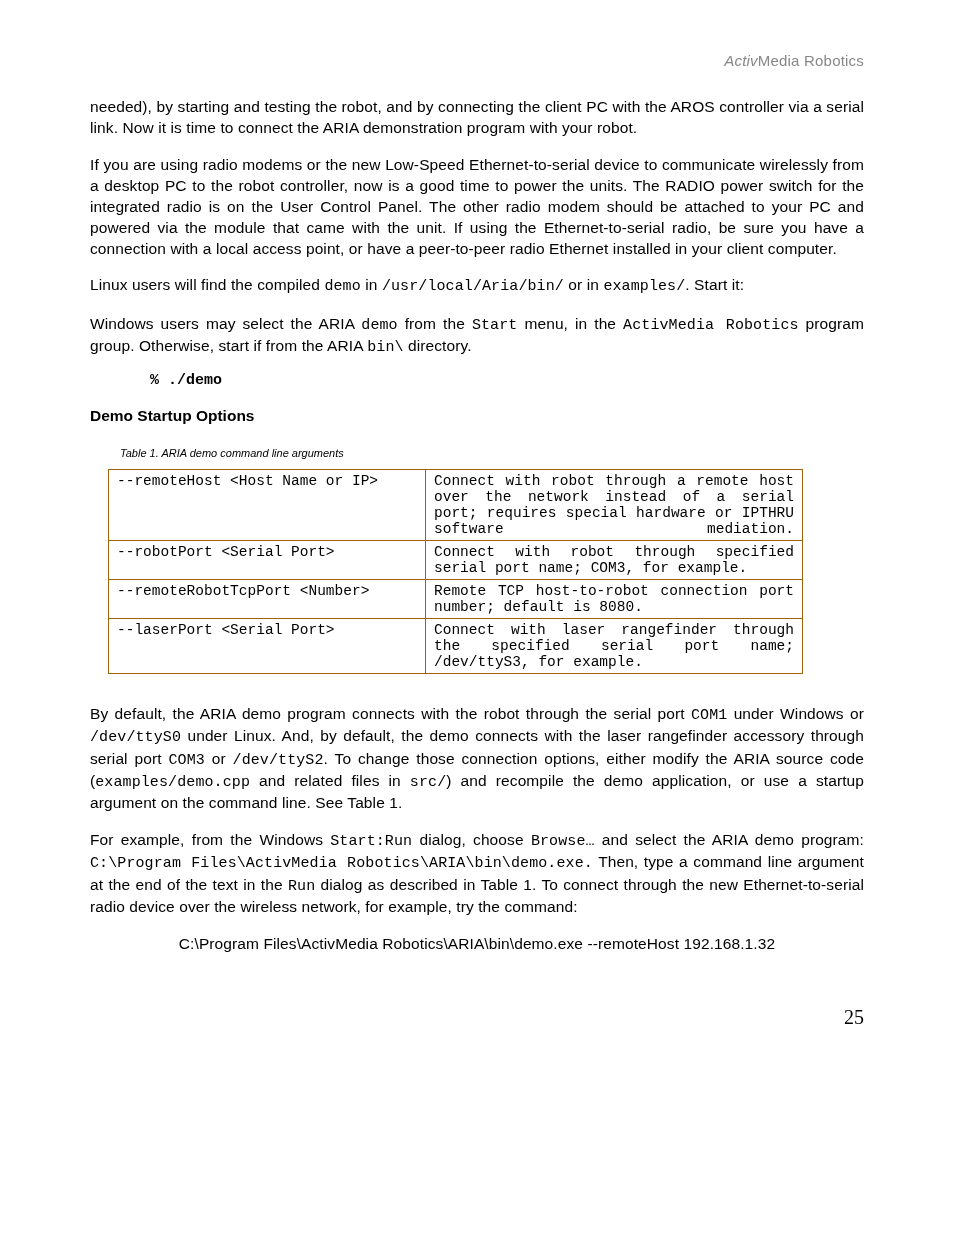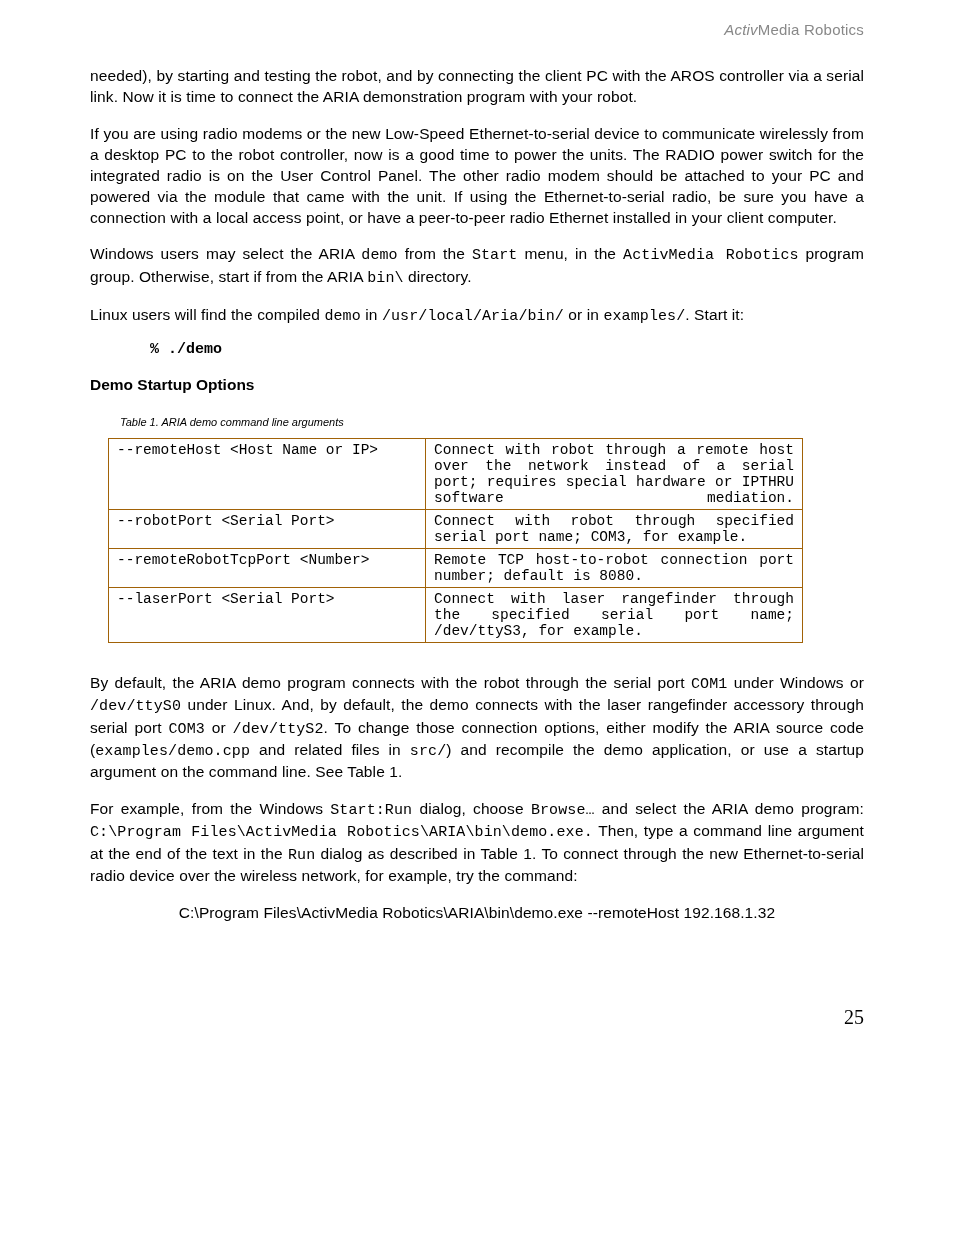--- a/index.html
+++ b/index.html
@@ -6,21 +6,21 @@
     margin: 0;
     padding: 0;
     background: #fff;
     font-family: "Century Gothic", "Avant Garde", Futura, sans-serif;
     color: #000;
   }
   .page {
     width: 954px;
     height: 1047px;
     box-sizing: border-box;
-    padding: 21px 90px 40px 90px;
+    padding: 52px 90px 40px 90px;
     position: relative;
   }
   .header {
     text-align: right;
     color: #888;
     font-style: italic;
     font-size: 15px;
     margin-bottom: 28px;
     letter-spacing: 0.2px;
   }
@@ -86,25 +86,25 @@
 
   <div class="header">
     <span class="activ">Activ</span><span class="rest">Media Robotics</span>
   </div>
 
   <p class="body">needed), by starting and testing the robot, and by connecting the client PC with the AROS controller via a serial link.  Now it is time to connect the ARIA demonstration program with your robot.</p>
 
   <p class="body">If you are using radio modems or the new Low-Speed Ethernet-to-serial device to communicate wirelessly from a desktop PC to the robot controller, now is a good time to power the units.  The RADIO power switch for the integrated radio is on the User Control Panel.  The other radio modem should be attached to your PC and powered via the module that came with the unit.  If using the Ethernet-to-serial radio, be sure you have a connection with a local access point, or have a peer-to-peer radio Ethernet installed in your client computer.</p>
 
   <p class="body">
-    <span>Windows users may select the ARIA </span><span class="mono">demo</span><span> from the </span><span class="mono">Start</span><span> menu, in the </span><span class="mono">ActivMedia Robotics</span><span> program group.  Otherwise, start if from the ARIA </span><span class="mono">bin\</span><span> directory.</span>
+    <span>Linux users will find the compiled </span><span class="mono">demo</span><span> in </span><span class="mono">/usr/local/Aria/bin/</span><span> or in </span><span class="mono">examples/</span><span>.  Start it:</span>
   </p>
 
   <p class="body">
-    <span>Linux users will find the compiled </span><span class="mono">demo</span><span> in </span><span class="mono">/usr/local/Aria/bin/</span><span> or in </span><span class="mono">examples/</span><span>.  Start it:</span>
+    <span>Windows users may select the ARIA </span><span class="mono">demo</span><span> from the </span><span class="mono">Start</span><span> menu, in the </span><span class="mono">ActivMedia Robotics</span><span> program group.  Otherwise, start if from the ARIA </span><span class="mono">bin\</span><span> directory.</span>
   </p>
 
   <div class="cmd">% ./demo</div>
 
   <div class="section-head">Demo Startup Options</div>
 
   <div class="table-caption">Table 1. ARIA demo command line arguments</div>
 
   <table class="args">
     <tbody>

